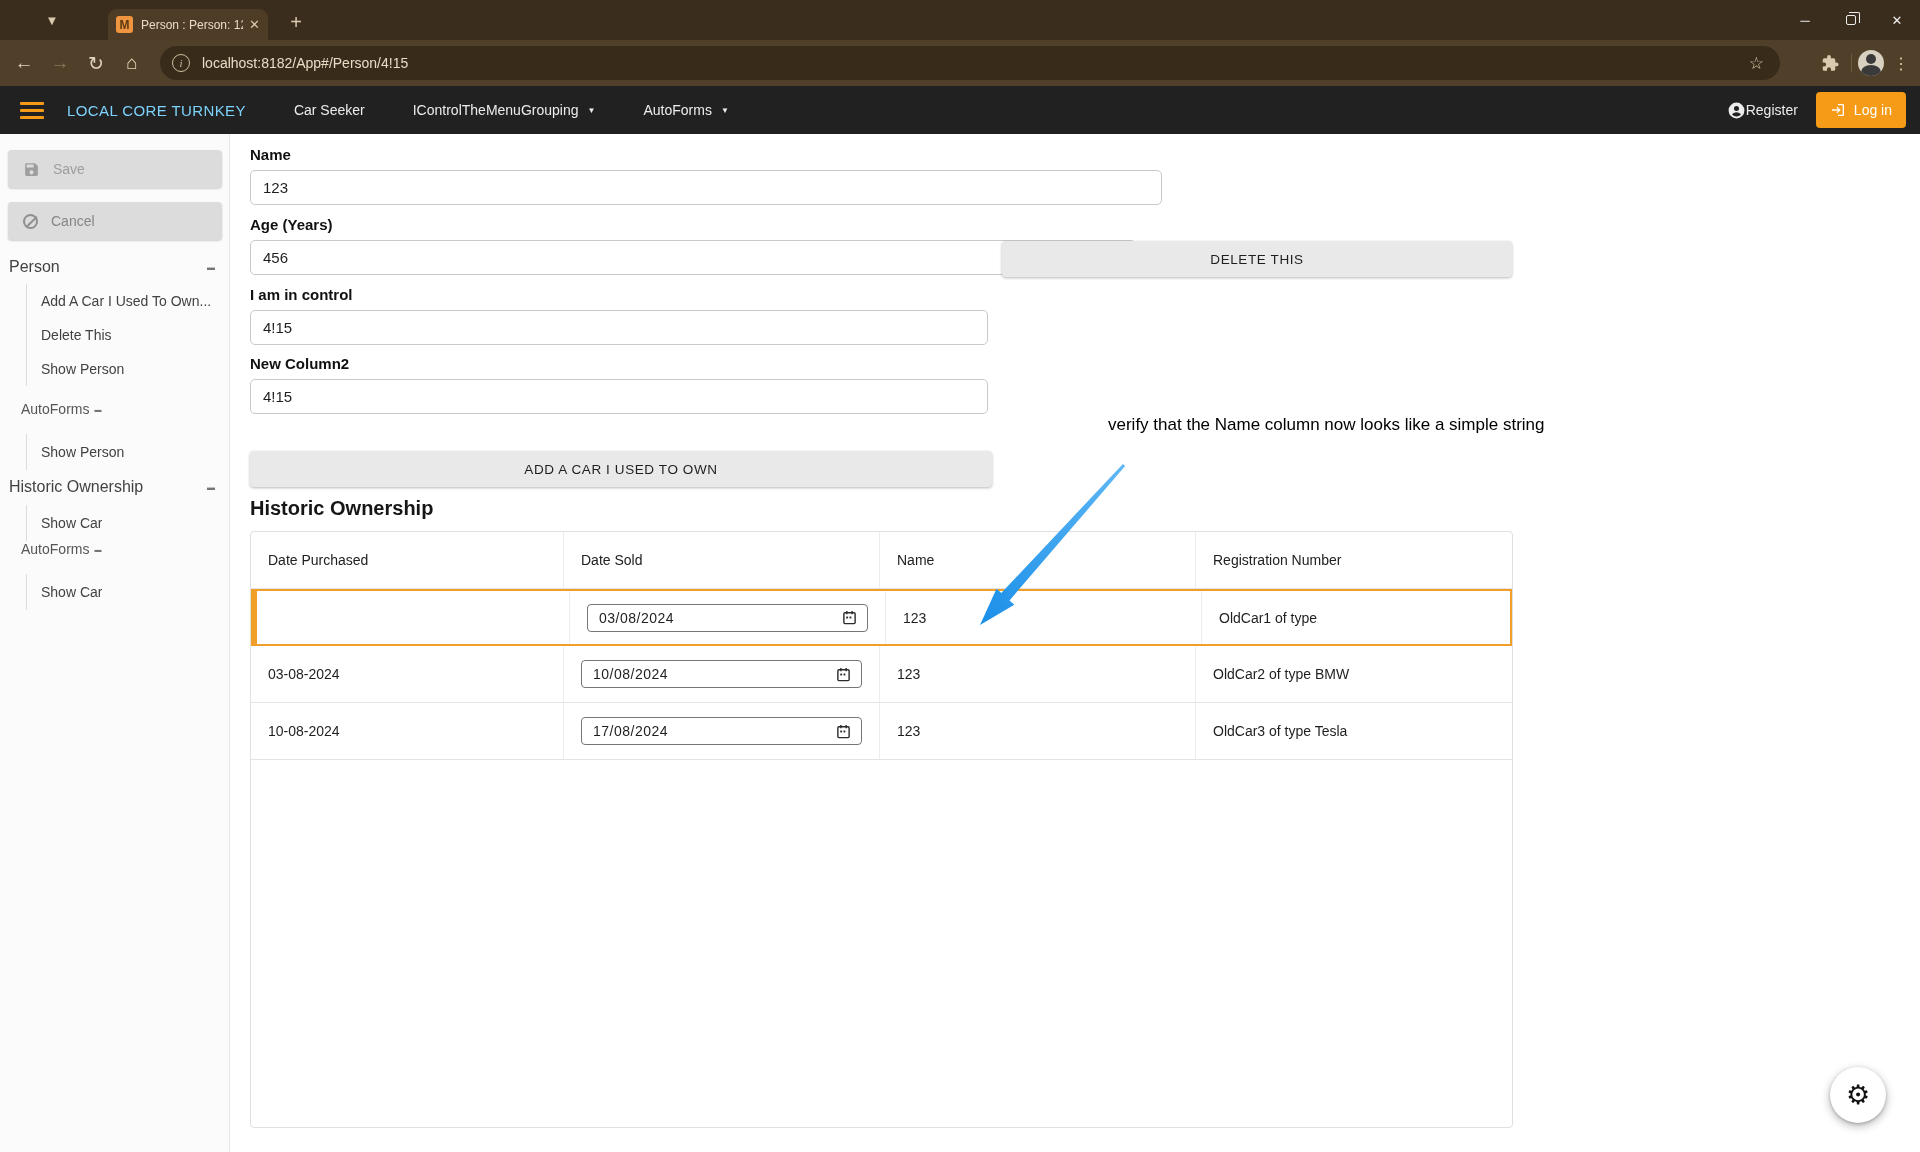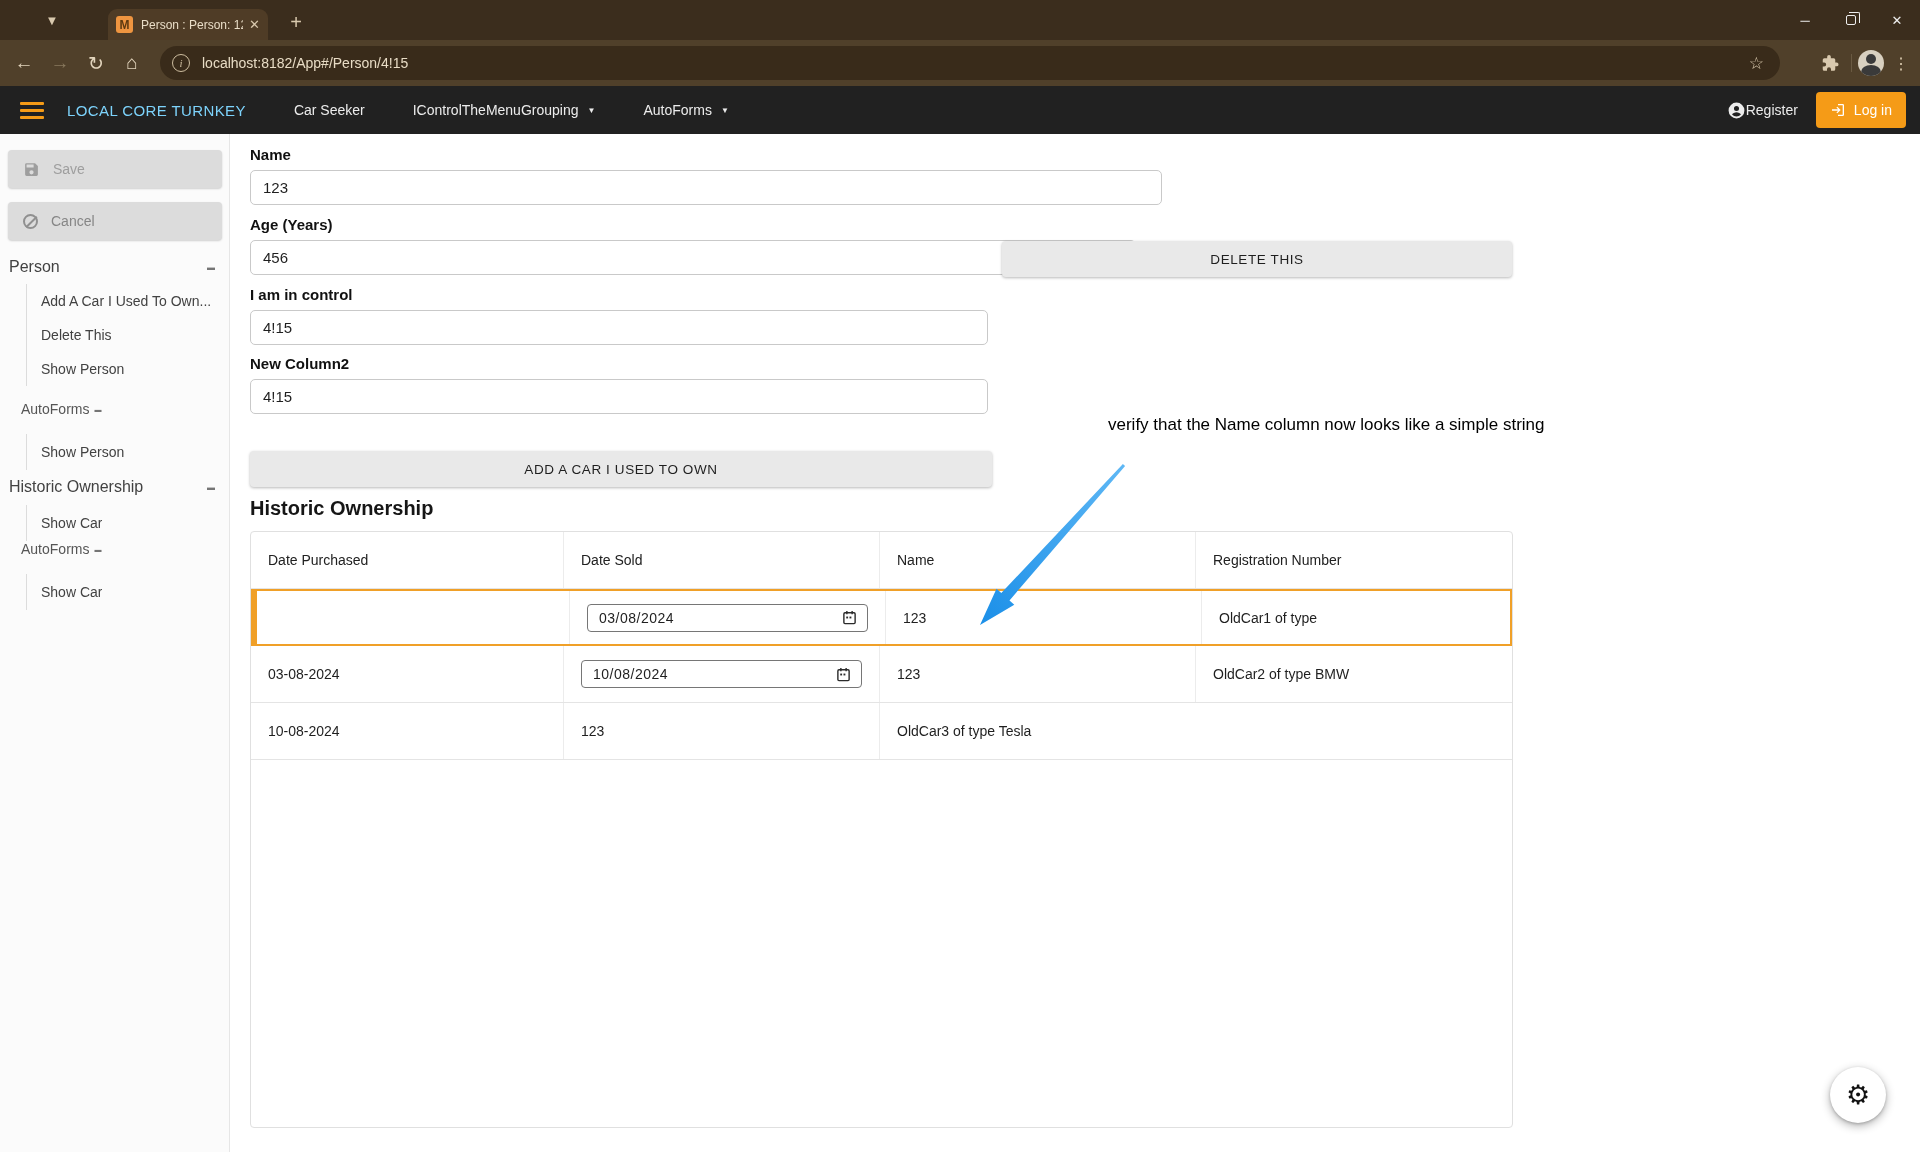--- a/index.html
+++ b/index.html
@@ -271,20 +271,32 @@
                   <rect x="8" y="7" width="2" height="2" fill="#2b2b2b"></rect>
                 </svg>
             </div>
           </div>
           <div>123</div>
           <div>OldCar2 of type BMW</div>
         </div>
 
         <div class="trow">
           <div>10-08-2024</div>
+          <div>
+            <div class="dateinput">
+              <span class="dval">17/08/2024</span>
+              <svg width="15" height="15" viewBox="0 0 16 16">
+                  <rect x="2" y="3" width="12" height="11.5" rx="1.2" fill="none" stroke="#2b2b2b" stroke-width="1.5"></rect>
+                  <line x1="5.2" y1="1" x2="5.2" y2="4.5" stroke="#2b2b2b" stroke-width="1.5"></line>
+                  <line x1="10.8" y1="1" x2="10.8" y2="4.5" stroke="#2b2b2b" stroke-width="1.5"></line>
+                  <rect x="4.5" y="7" width="2" height="2" fill="#2b2b2b"></rect>
+                  <rect x="8" y="7" width="2" height="2" fill="#2b2b2b"></rect>
+                </svg>
+            </div>
+          </div>
           <div>123</div>
           <div>OldCar3 of type Tesla</div>
         </div>
       </div>
 
       <div class="annotation">verify that the Name column now looks like a simple string</div>
       <svg class="arrow-svg" viewBox="0 0 170 180">
         <defs>
           <linearGradient id="arrowgrad" x1="1" y1="0" x2="0" y2="1">
             <stop offset="0" stop-color="#5fb8f5"></stop>

